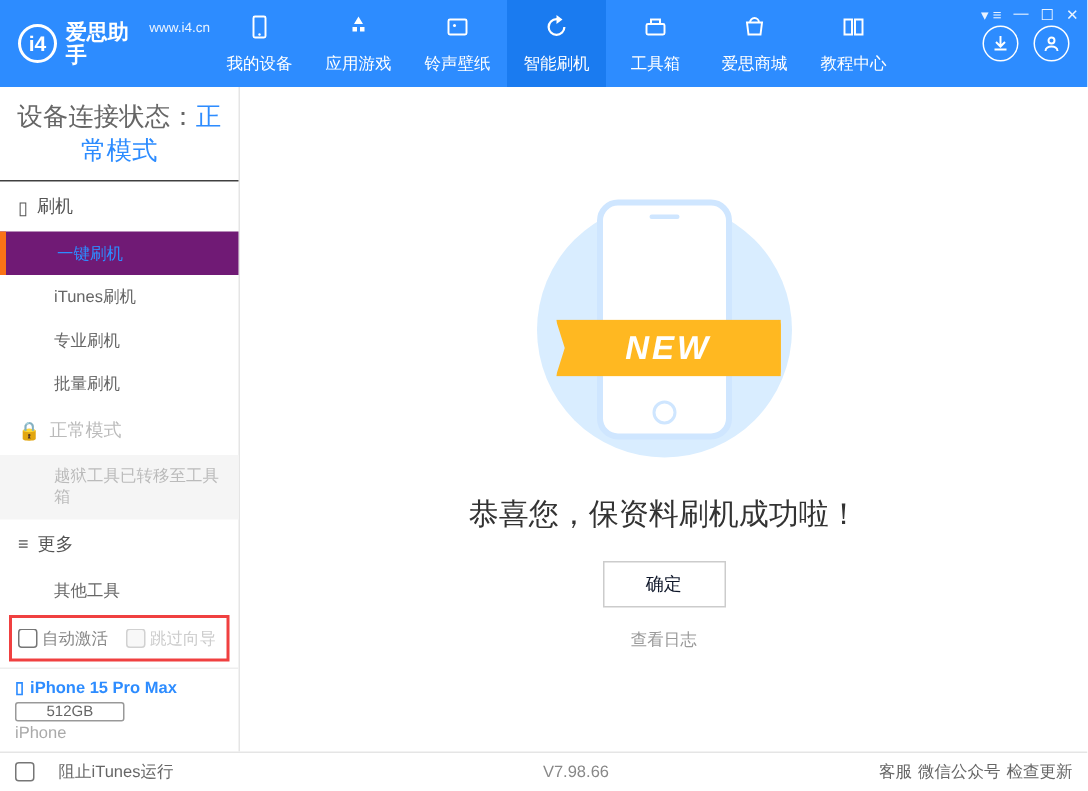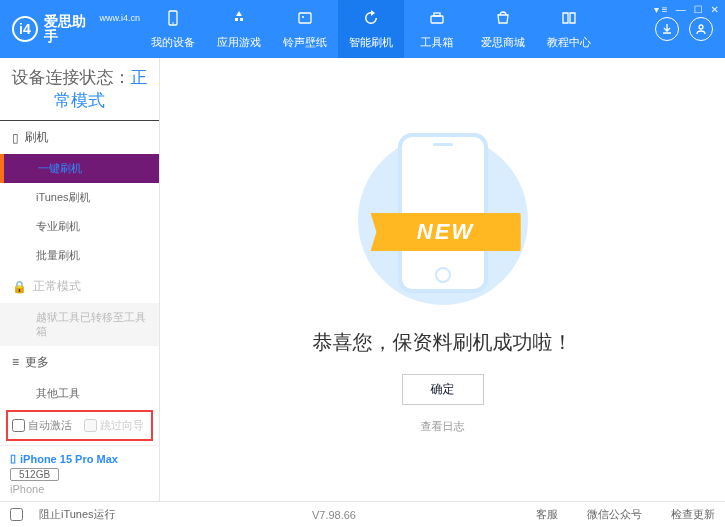--- a/index.html
+++ b/index.html
@@ -35,39 +35,39 @@
 .menu-item.active { background: #701a75; color: #2d8cff; border-left: 4px solid #f97316; padding-left: 34px; }
 .menu-item.disabled { color: #bbb; background: #f5f5f5; line-height: 1.3; }
 
 .checkbox-row { border: 2px solid #f04040; margin: 4px 6px; padding: 6px 4px; display: flex; gap: 12px; font-size: 11px; color: #888; }
 .checkbox-row label { display: flex; align-items: center; gap: 3px; cursor: pointer; }
 .checkbox-row .dimmed { color: #ccc; }
 .checkbox-row input { accent-color: #2d8cff; }
 
 .device-info { padding: 6px 10px; border-top: 1px solid #eee; font-size: 11px; }
 .device-name { color: #2d8cff; font-weight: bold; display: flex; align-items: center; gap: 4px; }
-.device-badge { display: inline-block; border: 1px solid #999; border-radius: 2px; padding: 0 8px; margin-top: 3px; font-size: 10px; color: #666; }
+.device-badge { display: inline-block; border: 1px solid #999; border-radius: 2px; padding: 0 20px; margin-top: 3px; font-size: 10px; color: #666; }
 .device-type { color: #aaa; margin-top: 2px; }
 
 .main { flex: 1; display: flex; flex-direction: column; align-items: center; justify-content: center; position: relative; }
 .hero { text-align: center; }
 .phone-illus { position: relative; width: 180px; height: 190px; margin: 0 auto 14px; }
 .circle-bg { position: absolute; width: 170px; height: 170px; background: #d9edff; border-radius: 50%; left: 5px; top: 10px; }
 .phone { position: absolute; width: 90px; height: 160px; background: #fff; border: 4px solid #cfe6ff; border-radius: 14px; left: 45px; top: 8px; }
 .phone::before { content: ""; position: absolute; top: 6px; left: 50%; transform: translateX(-50%); width: 20px; height: 3px; background: #cfe6ff; border-radius: 2px; }
 .phone::after { content: ""; position: absolute; bottom: 6px; left: 50%; transform: translateX(-50%); width: 12px; height: 12px; border: 2px solid #cfe6ff; border-radius: 50%; }
 .new-ribbon { position: absolute; left: 18px; top: 88px; width: 150px; height: 38px; background: #ffb821; display: flex; align-items: center; justify-content: center; color: #fff; font-weight: 900; font-style: italic; font-size: 22px; letter-spacing: 2px; clip-path: polygon(0 0, 100% 0, 100% 100%, 0 100%, 6px 50%); }
 .new-ribbon::after { content:""; position:absolute; right:-8px; top:0; width:0; height:0; border-top:19px solid transparent; border-bottom:19px solid transparent; border-left:10px solid #ffb821;}
 .success-text { font-size: 20px; color: #333; margin-bottom: 18px; }
 .ok-btn { border: 1px solid #ccc; background: #fff; padding: 6px 28px; font-size: 12px; cursor: pointer; color: #0f172a; }
 .log-link { margin-top: 14px; font-size: 11px; color: #999; cursor: pointer; }
 
 .footer { height: 26px; border-top: 1px solid #e5e5e5; display: flex; align-items: center; padding: 0 10px; font-size: 11px; color: #666; }
 .footer-left { display: flex; align-items: center; gap: 4px; flex: 1; }
-.footer-right { display: flex; gap: 29px; text-align: center; }
+.footer-right { display: flex; gap: 4px; text-align: center; }
 .footer-right span { cursor: pointer; }
 .version { margin-right: 180px; color: #888; }
 </style>
 </head>
 <body>
 
 <div class="header">
   <div class="win-controls">
     <span>▾ ≡</span>
     <span>—</span>

